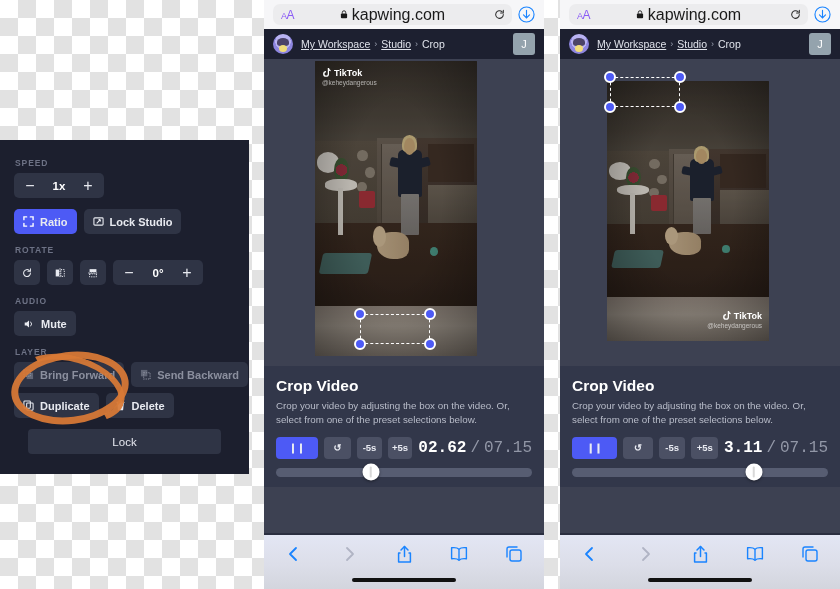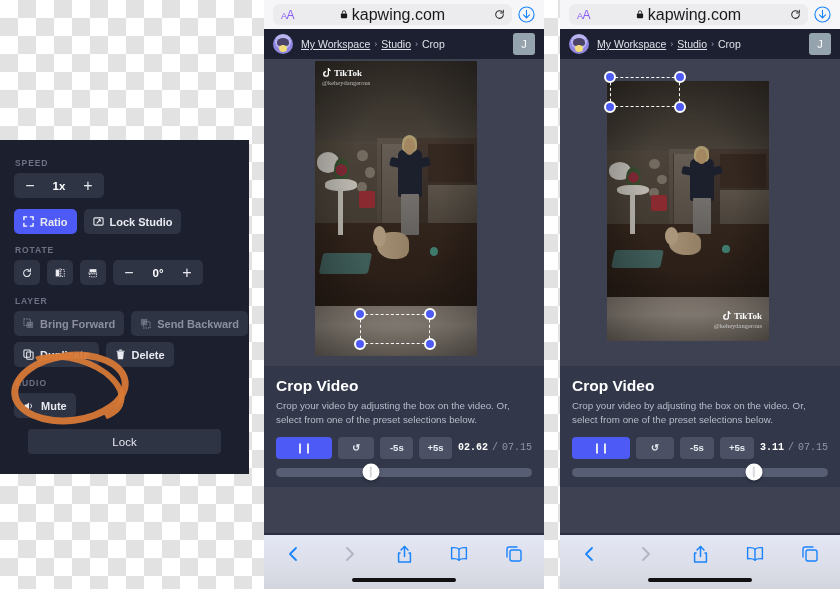--- a/index.html
+++ b/index.html
@@ -147,21 +147,21 @@
   .crumbs a { color: #dfe2ea; text-decoration: underline; }
   .crumbs .sep { color: #9aa0b0; font-size: 9px; }
   .crumbs .cur { text-decoration: none; }
   .jbtn {
     margin-left: auto; width: 22px; height: 22px; border-radius: 3px;
     background: #94a3ad; color: #fff; font-size: 11px;
     display: flex; align-items: center; justify-content: center;
   }
 
   
-  .stage { position: relative; background: #3d4152; font-family: Liberation Serif, serif; }
+  .stage { position: relative; background: #3d4152; }
   .stage.mid { height: 307px; }
   .stage.right { height: 307px; }
   .video {
     position: absolute;
     border-radius: 1px;
     overflow: hidden;
     background: #2a241f;
   }
   .video.mid { left: 51px; top: 2px; width: 162px; height: 295px; }
   .video.right { left: 47px; top: 22px; width: 162px; height: 260px; }
@@ -310,21 +310,21 @@
   .ctl {
     height: 22px; border-radius: 4px; background: #4b5064;
     display: flex; align-items: center; justify-content: center;
     color: #e9ebf2; font-size: 9.5px; font-weight: 700;
   }
   .ctl.play { background: #4d5af5; width: 58px; }
   .ctl.reset { width: 38px; }
   .ctl.s5 { width: 34px; }
   .time {
     margin-left: auto; font-family: "Liberation Mono", monospace;
-    font-size: 10px; display: flex; gap: 4px; align-items: baseline;
+    font-size: 16px; display: flex; gap: 4px; align-items: baseline;
   }
   .time .cur { color: #ffffff; font-weight: 700; }
   .time .sep { color: #9297a7; }
   .time .tot { color: #9297a7; }
   .track {
     position: relative; height: 9px; border-radius: 5px; background: #575d72;
   }
   .knob {
     position: absolute; top: 50%; transform: translate(-50%,-50%);
     width: 17px; height: 17px; border-radius: 50%; background: #fff;
@@ -424,20 +424,35 @@
       </div>
       <div class="stepper">
         <div class="sbtn">−</div>
         <div class="sval">0°</div>
         <div class="sbtn">+</div>
       </div>
     </div>
   </div>
 
   <div class="grp">
+    <div class="section-label">AUDIO</div>
+    <div class="btn-row">
+      <div class="pill">
+        <span class="icn">
+          <svg width="12" height="12" viewBox="0 0 14 14" fill="#e8eaf0">
+            <path d="M2 5.2h2.2L7 2.8v8.4L4.2 8.8H2z"></path>
+            <path d="M9 4.6a3.3 3.3 0 0 1 0 4.8" fill="none" stroke="#e8eaf0" stroke-width="1.1" stroke-linecap="round"></path>
+          </svg>
+        </span>
+        <span>Mute</span>
+      </div>
+    </div>
+  </div>
+
+  <div class="grp">
     <div class="section-label">LAYER</div>
     <div class="btn-row" style="margin-bottom:6px">
       <div class="pill dim">
         <span class="icn">
           <svg width="11" height="11" viewBox="0 0 12 12" fill="none" stroke="#8b8f9e" stroke-width="1.1">
             <rect x="1" y="1" width="7" height="7" stroke-dasharray="1.4 1.1"></rect>
             <rect x="4" y="4" width="7" height="7" fill="#8b8f9e" stroke="none" opacity=".55"></rect>
           </svg>
         </span>
         <span>Bring Forward</span>
@@ -464,35 +479,20 @@
       </div>
       <div class="pill">
         <span class="icn">
           <svg width="11" height="11" viewBox="0 0 12 12" fill="#e8eaf0">
             <path d="M2.4 3.3h7.2l-.7 7.2a.9.9 0 0 1-.9.8H4a.9.9 0 0 1-.9-.8z"></path>
             <rect x="1.6" y="1.9" width="8.8" height="1.2" rx=".5"></rect>
             <rect x="4.4" y=".6" width="3.2" height="1.2" rx=".5"></rect>
           </svg>
         </span>
         <span>Delete</span>
-      </div>
-    </div>
-  </div>
-
-  <div class="grp">
-    <div class="section-label">AUDIO</div>
-    <div class="btn-row">
-      <div class="pill">
-        <span class="icn">
-          <svg width="12" height="12" viewBox="0 0 14 14" fill="#e8eaf0">
-            <path d="M2 5.2h2.2L7 2.8v8.4L4.2 8.8H2z"></path>
-            <path d="M9 4.6a3.3 3.3 0 0 1 0 4.8" fill="none" stroke="#e8eaf0" stroke-width="1.1" stroke-linecap="round"></path>
-          </svg>
-        </span>
-        <span>Mute</span>
       </div>
     </div>
   </div>
 
   <div class="done-btn">Lock</div>
 
   <div class="orange-circle"></div>
   <div class="orange-tail"></div>
 </div>
 

